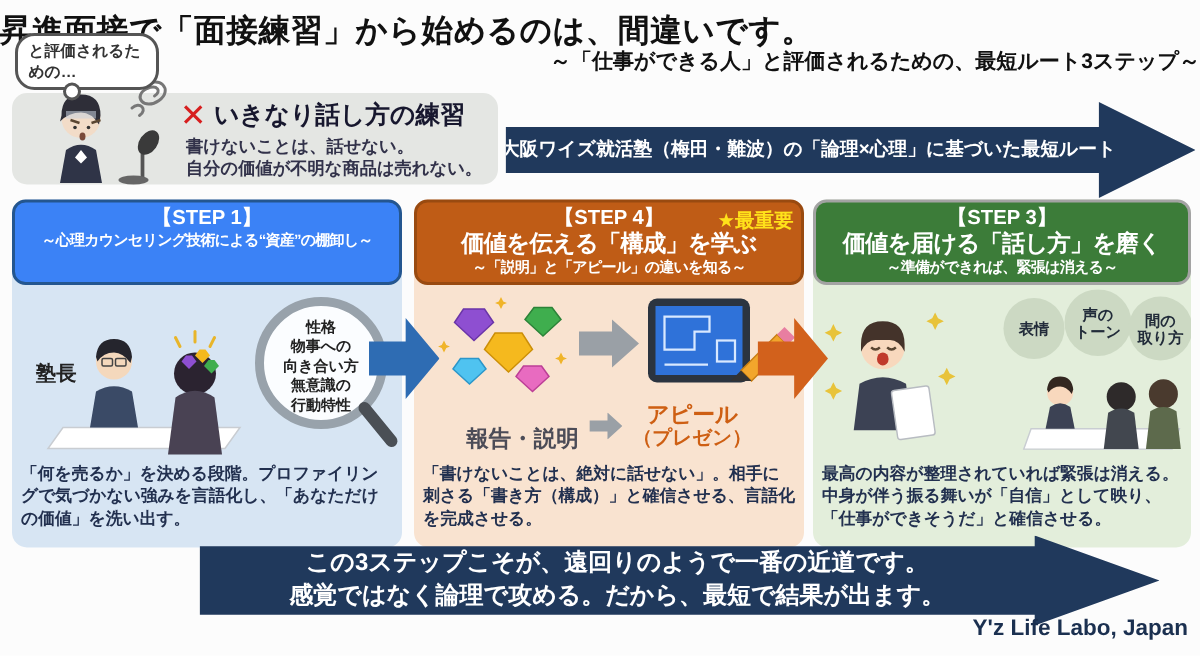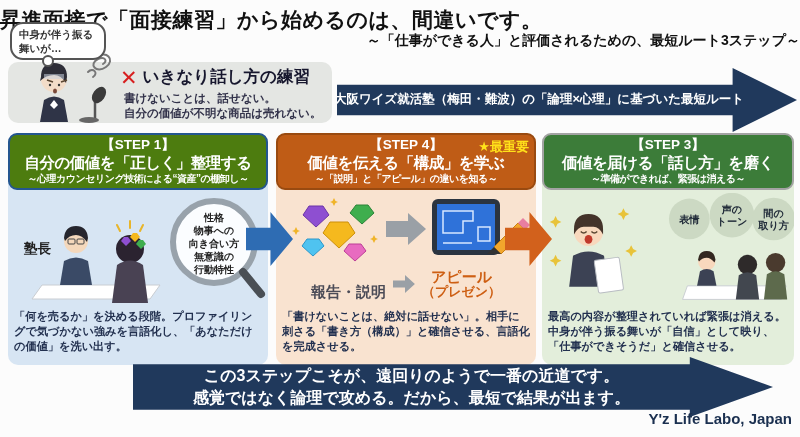--- a/index.html
+++ b/index.html
@@ -36,21 +36,21 @@
     font-size:12.5px; font-weight:bold; white-space:nowrap; }
 
   
   .col { position:absolute; top:133px; height:232px; border-radius:10px; z-index:1; }
   .col1 { left:8px;  width:260px; background:#d7e5f3; }
   .col2 { left:276px; width:260px; background:#f9e3d0; }
   .col3 { left:542px; width:252px; background:#e3eedb; }
 
   .step-header { position:absolute; top:0; left:0; right:0; height:57px; border-radius:9px;
     text-align:center; color:#fff; padding-top:2px; }
-  .col1 .step-header { background:#4d7c0f; border:2px solid #24568f; }
+  .col1 .step-header { background:#3b82f6; border:2px solid #24568f; }
   .col2 .step-header { background:#bf5c16; border:2px solid #994a10; }
   .col3 .step-header { background:#3c7c39; border:2px solid #a3a3a3; }
   .step-label { font-size:13.5px; font-weight:bold; line-height:1.25; }
   .step-title { font-size:15.5px; font-weight:bold; line-height:1.15; letter-spacing:-0.5px; }
   .step-sub { font-size:10px; font-weight:bold; line-height:1.3; letter-spacing:-0.5px; }
   .step-badge { position:absolute; right:5px; top:3px; color:#ffe11a; font-size:13px; font-weight:bold; }
 
   .step-body { position:absolute; top:60px; left:0; right:0; height:113px; }
   .step-desc { position:absolute; top:176px; left:6px; right:6px; height:52px;
     font-size:11.2px; font-weight:bold; color:#22304f; line-height:1.35; }
@@ -86,21 +86,21 @@
 </style>
 </head>
 <body>
 
 <div class="page">
 
   <div class="main-title">昇進面接で「面接練習」から始めるのは、間違いです。</div>
   <div class="main-subtitle">～「仕事ができる人」と評価されるための、最短ルート3ステップ～</div>
 
   <div class="problem-box"></div>
-  <div class="speech-bubble">中身が伴う振る舞いが…</div>
+  <div class="speech-bubble">と評価されるための…</div>
 
   <svg class="char-svg" width="102" height="74" viewBox="0 0 102 74">
 
     <g fill="none" stroke="#777" stroke-width="2" stroke-linecap="round">
       <path d="M80,8 c10,-9 20,2 10,9 c-10,7 -18,-3 -8,-8 c7,-3 10,2 5,5"></path>
       <path d="M72,22 c5,-5 11,1 5,5"></path>
     </g>
 
     <circle cx="38" cy="29" r="13" fill="#f2dcc8"></circle>
     <path d="M25,27 q0,-14 13,-14 q13,0 13,14 l-1,6 q-5,-8 -12,-8 q-8,0 -14,6 z" fill="#2e2e38"></path>
@@ -128,21 +128,20 @@
     <div>自分の価値が不明な商品は売れない。</div>
   </div>
 
   <div class="route-banner">
     <div class="txt">大阪ワイズ就活塾（梅田・難波）の「論理×心理」に基づいた最短ルート</div>
   </div>
 
   <div class="col col1">
     <div class="step-header">
       <div class="step-label">【STEP 1】</div>
-      <div class="step-title">自分の価値を「正しく」整理する</div>
       <div class="step-sub">～心理カウンセリング技術による“資産”の棚卸し～</div>
     </div>
     <div class="step-body">
       <svg width="260" height="113" viewBox="0 0 260 113">
         <text x="16" y="60" font-size="13.5" fill="#222">塾長</text>
 
         <polygon points="34,92 152,92 142,106 24,106" fill="#fff" stroke="#c9cdd2"></polygon>
 
         <circle cx="68" cy="48" r="12" fill="#f4d8bc"></circle>
         <path d="M56,45 q1,-12 12,-12 q11,0 12,12 l-1,4 q-5,-7 -11,-7 q-7,0 -11,6 z" fill="#25252d"></path>

